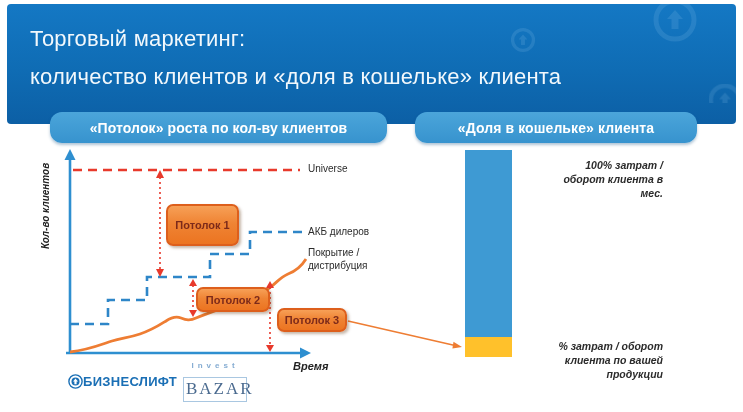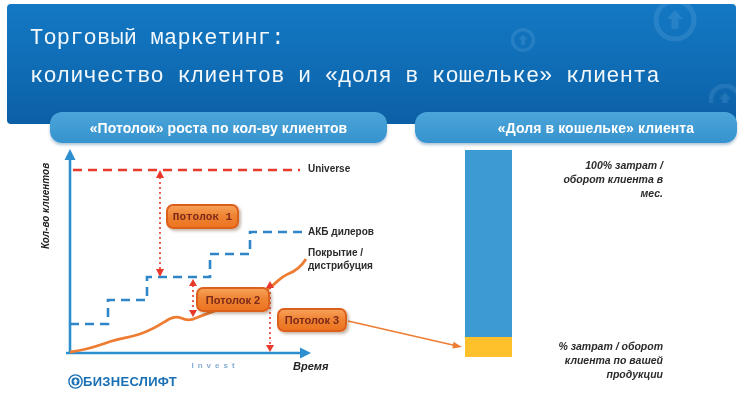--- a/index.html
+++ b/index.html
@@ -5,62 +5,61 @@
   html,body{margin:0;padding:0;background:#fff;}
   .slide{
     position:relative;width:743px;height:412px;background:#ffffff;overflow:hidden;
     font-family:"Liberation Sans","DejaVu Sans",sans-serif;
   }
   
   .header{
     position:absolute;left:7px;top:4px;width:729px;height:120px;border-radius:4px;
     background:linear-gradient(180deg,#1478C4 0%,#0F6CB4 55%,#0C5FA5 100%);
     overflow:hidden;
-    font-family:Liberation Mono, monospace;
   }
   .header .title{
     position:absolute;left:23px;top:22px;color:#F2F8FC;font-size:22px;letter-spacing:.2px;
   }
   .header .subtitle{
     position:absolute;left:23px;top:60px;color:#F2F8FC;font-size:22px;letter-spacing:.2px;white-space:nowrap;
   }
   .wm{position:absolute;left:0;top:0;}
   
   .pill{
     position:absolute;height:31px;border-radius:12px;
     background:linear-gradient(180deg,#4BA5DA 0%,#3793CE 100%);
     box-shadow:0 2px 3px rgba(25,85,135,.35);
     display:flex;align-items:center;justify-content:center;
     color:#fff;font-weight:bold;font-size:14px;letter-spacing:.1px;
   }
   .pill-left{left:50px;top:112px;width:337px;}
-  .pill-right{left:415px;top:112px;width:282px;padding-left:40px;}
+  .pill-right{left:415px;top:112px;width:282px;}
   
   .chart-svg{position:absolute;left:0;top:0;}
   .lbl{
-    position:absolute;color:#2B2B2B;font-weight:bold;font-size:10px;line-height:1.25;
+    position:absolute;color:#2B2B2B;font-weight:normal;font-size:10px;line-height:1.25;
   }
   .lbl-universe{left:308px;top:163px;}
   .lbl-dealers{left:308px;top:226px;}
   .lbl-coverage{left:308px;top:247px;width:66px;}
   .axis-x-label{
     position:absolute;left:293px;top:360px;color:#222;font-size:11px;font-style:italic;font-weight:bold;
   }
   .axis-y-label{
     position:absolute;left:40px;top:156px;height:100px;color:#222;font-size:10px;font-style:italic;font-weight:bold;
     writing-mode:vertical-rl;transform:rotate(180deg);text-align:center;
   }
   .ceiling{
     position:absolute;border-radius:7px;border:2px solid #DD5F1C;box-sizing:border-box;
     background:linear-gradient(180deg,#F7A057 0%,#EF8434 45%,#EC7421 100%);
     box-shadow:2px 2px 3px rgba(90,45,10,.35);
     display:flex;align-items:center;justify-content:center;
     color:#7C2A1A;font-weight:bold;font-size:11px;
   }
-  .ceiling-1{left:166px;top:204px;width:73px;height:25px;font-family:Liberation Mono, monospace;}
+  .ceiling-1{left:166px;top:204px;width:73px;height:42px;}
   .ceiling-2{left:196px;top:287px;width:74px;height:25px;}
   .ceiling-3{left:277px;top:308px;width:70px;height:24px;}
   
   .wallet-bar{position:absolute;left:465px;top:150px;width:47px;height:207px;display:flex;flex-direction:column;}
   .wallet-blue{width:100%;height:187px;background:#3E9AD3;}
   .wallet-yellow{width:100%;height:20px;background:#FFC12B;}
   .wallet-lbl{
     position:absolute;color:#2B2B2B;font-weight:bold;font-size:10.5px;line-height:1.35;text-align:right;font-style:italic;
   }
   .wallet-top{right:80px;top:158px;width:122px;}
@@ -159,15 +158,16 @@
   <div class="logo-bizneslift">
     <svg width="15" height="15" viewBox="0 0 15 15">
       <circle cx="7.5" cy="7.5" r="6.6" fill="none" stroke="#1A6FB5" stroke-width="1.4"></circle>
       <circle cx="7.5" cy="7.5" r="4" fill="#1A6FB5"></circle>
       <path d="M7.5,4.6 L10,7.4 L8.6,7.4 L8.6,10.2 L6.4,10.2 L6.4,7.4 L5,7.4 Z" fill="#ffffff"></path>
     </svg>
     <span>БИЗНЕСЛИФТ</span>
   </div>
   <div class="logo-invest">
     <span class="invest">Invest</span>
+    <span class="bazar">BAZAR</span>
   </div>
 
 </div>
 
 </body></html>

